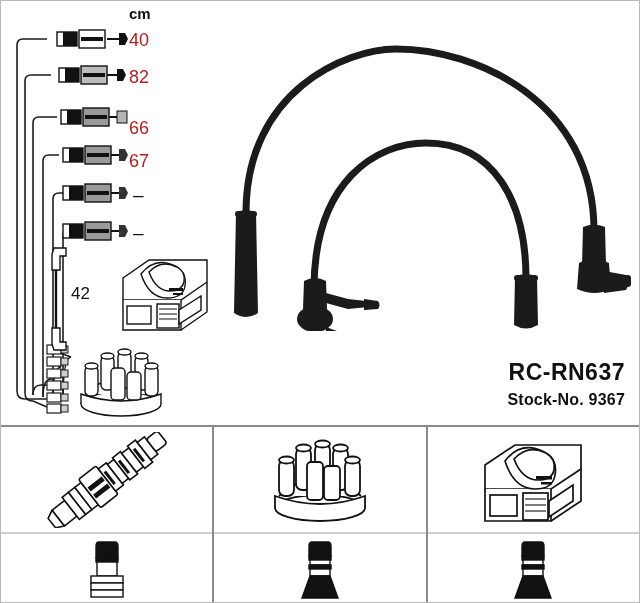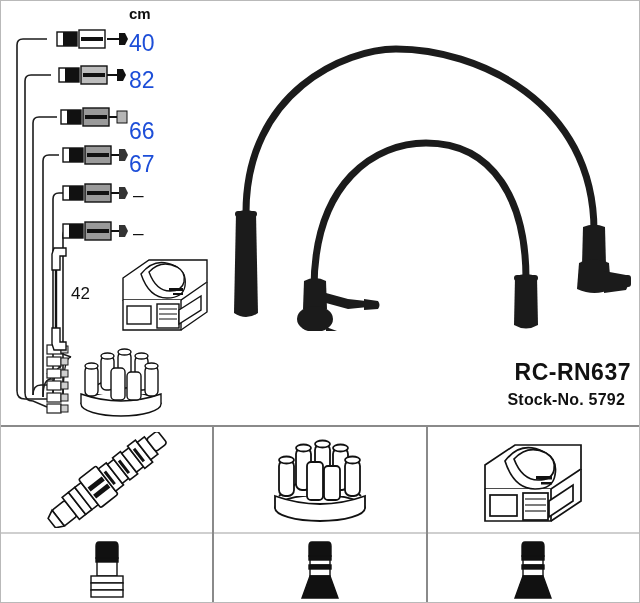--- a/index.html
+++ b/index.html
@@ -6,37 +6,37 @@
   body{width:640px;height:603px;font-family:"Liberation Sans",sans-serif;}
   #page{position:relative;width:640px;height:603px;background:#ffffff;
         border:1px solid #b9b9b9;box-sizing:border-box;overflow:hidden;}
 
   
   #upper{position:absolute;left:0;top:0;width:638px;height:424px;}
 
   
   .cm-head{position:absolute;left:128px;top:4px;font-size:15px;font-weight:bold;
            color:#111;letter-spacing:0px;}
-  .cm-val{position:absolute;left:128px;font-size:23px;font-weight:normal;color:#1d4ed8;}
+  .cm-val{position:absolute;left:128px;font-size:18px;font-weight:normal;color:#b91c1c;}
   .cm-dash{position:absolute;left:132px;font-size:19px;color:#111;}
 
   
   #harness{position:absolute;left:0;top:0;}
 
   
   #cables{position:absolute;left:225px;top:30px;}
 
   
   #coilUp{position:absolute;left:112px;top:247px;}
   #capUp{position:absolute;left:70px;top:341px;}
   #cable42{position:absolute;left:45px;top:243px;}
   .lbl42{position:absolute;left:70px;top:283px;font-size:17px;color:#111;}
 
   
-  .prod-name{position:absolute;right:8px;top:358px;font-size:23px;font-weight:bold;
+  .prod-name{position:absolute;right:14px;top:358px;font-size:23px;font-weight:bold;
              color:#111;letter-spacing:0.5px;}
   .prod-stock{position:absolute;right:14px;top:390px;font-size:16px;font-weight:bold;
               color:#111;letter-spacing:0.2px;}
 
   
   #bottom{position:absolute;left:0;top:424px;width:638px;height:177px;
           border-top:2px solid #8a8a8a;box-sizing:border-box;display:flex;}
   .panel{position:relative;flex:1 1 0;box-sizing:border-box;}
   .panel + .panel{border-left:2px solid #8a8a8a;}
   .panel .top-cell{position:relative;height:105px;border-bottom:2px solid #cfcfcf;
@@ -237,21 +237,21 @@
 
     <div class="cm-head">cm</div>
     <div class="cm-val" style="top:29px">40</div>
     <div class="cm-val" style="top:66px">82</div>
     <div class="cm-val" style="top:117px">66</div>
     <div class="cm-val" style="top:150px">67</div>
     <div class="cm-dash" style="top:183px">–</div>
     <div class="cm-dash" style="top:221px">–</div>
 
     <div class="prod-name">RC-RN637</div>
-    <div class="prod-stock">Stock-No. 5792</div>
+    <div class="prod-stock">Stock-No. 9367</div>
   </div>
 
   <div id="bottom">
 
     <div class="panel">
       <div class="top-cell">
         <svg width="160" height="96" viewBox="0 0 160 96">
           <g transform="rotate(-38 80 48)">
             <g fill="#ffffff" stroke="#111" stroke-width="1.6">
               <rect x="18" y="38" width="16" height="20" rx="2"></rect>

